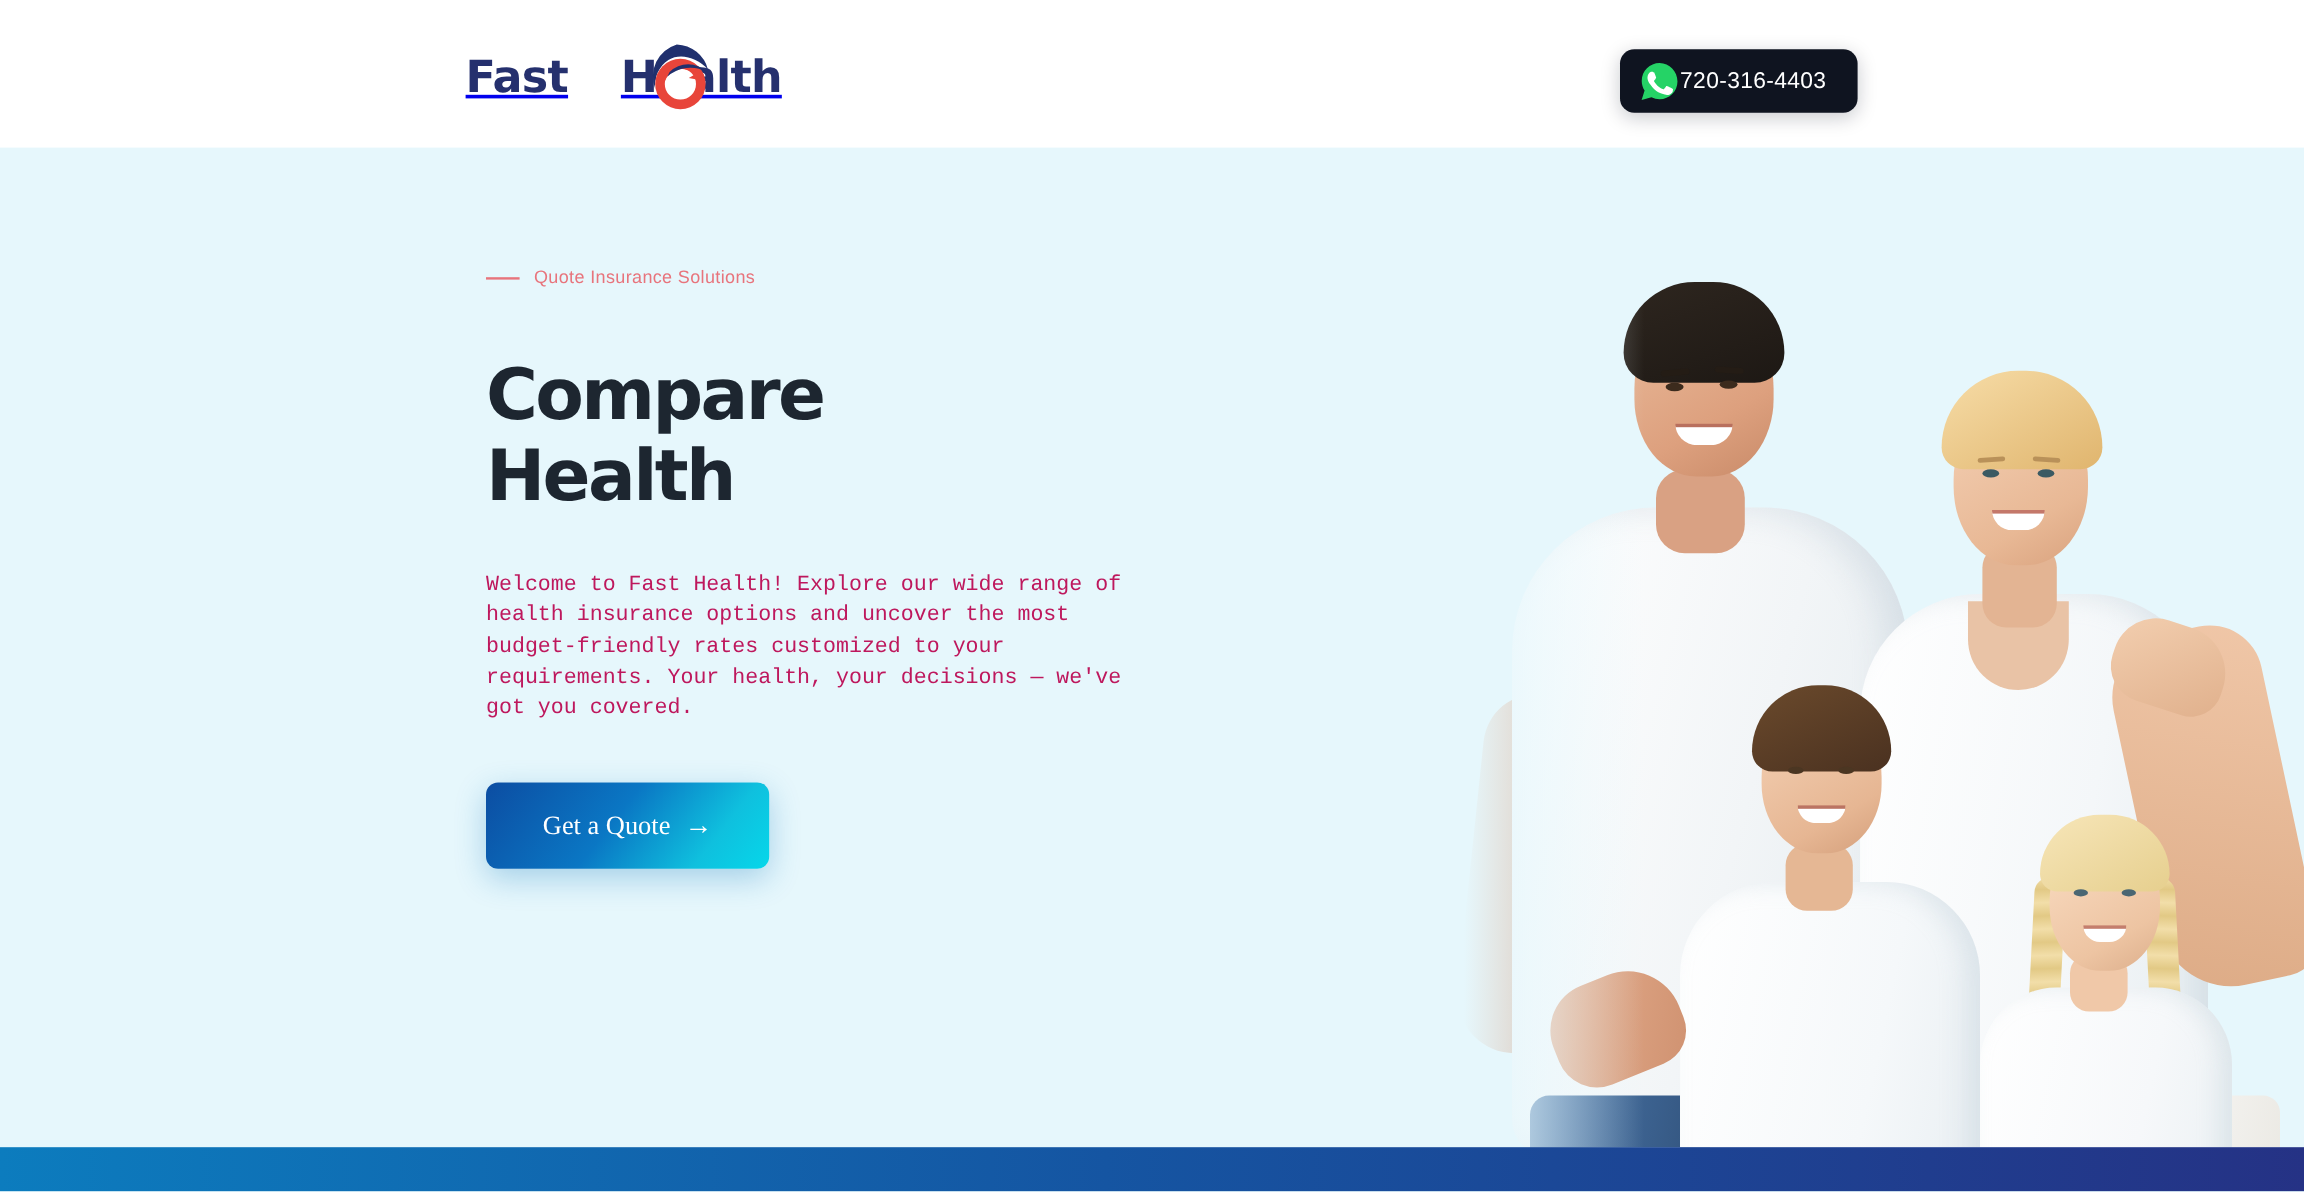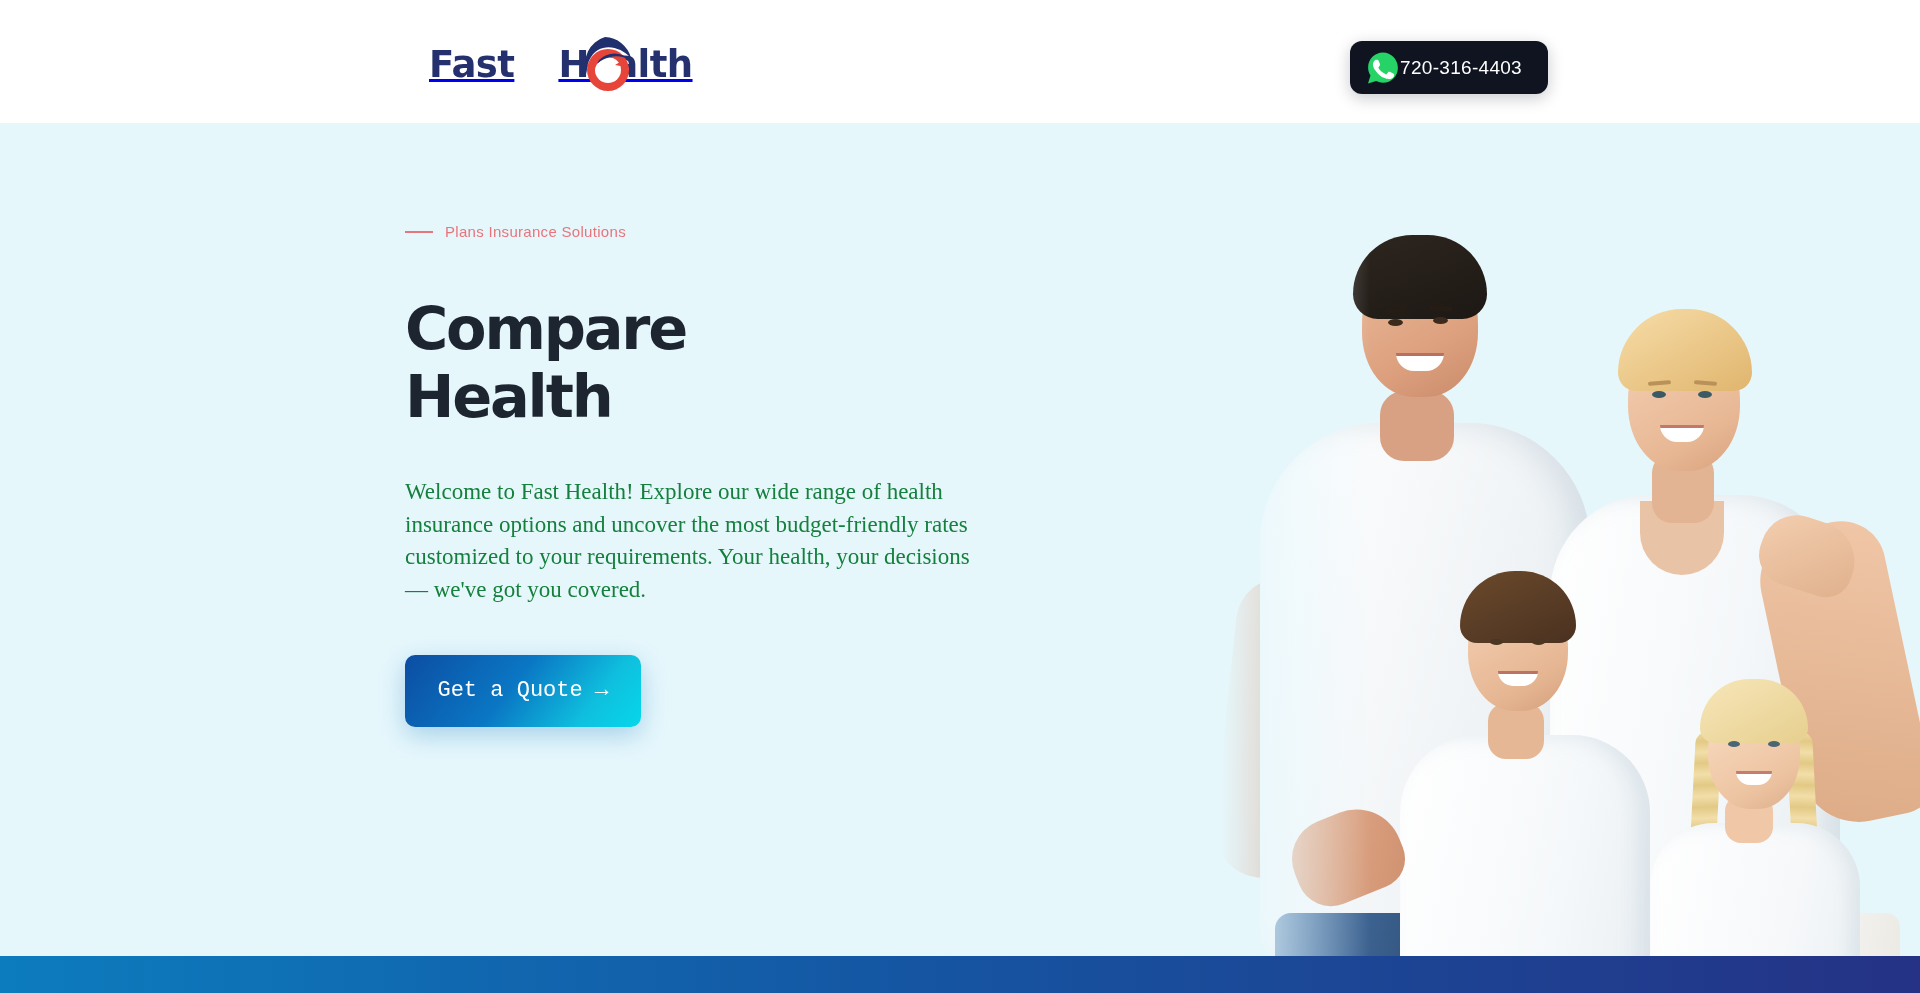--- a/index.html
+++ b/index.html
@@ -14,21 +14,21 @@
 
   
   .header {
     position:absolute; top:0; left:0; width:1920px; height:123px;
     background:#ffffff; z-index:30;
   }
   .header-inner {
     position:relative; width:100%; height:100%;
   }
   .logo {
-    position:absolute; left:429px; top:38px;
+    position:absolute; left:388px; top:38px;
     display:flex; align-items:center; height:52px;justify-content:center;
   }
   .logo-text-wrap { position:relative; display:flex; align-items:baseline; }
   .logo-word {
     font-family:"DejaVu Sans", sans-serif;
     font-weight:bold;
     font-size:37px;
     letter-spacing:-0.6px;
     color:#25306e;
     line-height:1;
@@ -71,32 +71,32 @@
     font-family:"DejaVu Sans", sans-serif;
     font-weight:bold;
     font-size:59px;
     line-height:1.16;
     letter-spacing:-2.2px;
     color:#1d2630;
     margin-bottom:44px;
   }
   .headline .hl-line { display:block; }
   .body-text {
-    font-size:23px; line-height:1.42; color:#15803d;
+    font-size:18px; line-height:1.42; color:#be185d;
     width:570px; margin-bottom:48px;
-    font-family:Liberation Serif, serif;
+    font-family:Liberation Mono, monospace;
   }
   .cta {
     display:inline-flex; align-items:center; justify-content:center;
     gap:12px;
     width:236px; height:72px;
     border:none; border-radius:10px;
     background:linear-gradient(128deg,#0c4da2 0%, #0a77c4 45%, #0fc0de 78%, #06d7ea 100%);
     color:#ffffff; font-size:22px; cursor:pointer;
-    font-family:Liberation Mono, monospace;
+    font-family:Liberation Serif, serif;
     box-shadow:0 8px 26px rgba(12,120,190,0.30);
   }
   .cta-arrow { font-size:23px; line-height:1; }
 
   
   .hero-photo {
     position:absolute; right:0; top:0; width:700px; height:833px;
     overflow:hidden;
   }
   .photo-canvas { position:absolute; inset:0; background:#e6f7fc; }
@@ -345,21 +345,21 @@
         <div class="fig girl-smile"></div>
 
         <div class="photo-fade-left"></div>
       </div>
     </div>
 
     <div class="hero-copy">
 
       <div class="eyebrow">
         <span class="eyebrow-dash"></span>
-        <span class="eyebrow-text">Plans Insurance Solutions</span>
+        <span class="eyebrow-text">Quote Insurance Solutions</span>
       </div>
 
       <h1 class="headline">
         <span class="hl-line">Compare</span>
         <span class="hl-line">Health</span>
       </h1>
 
       <p class="body-text">Welcome to Fast Health! Explore our wide range of health insurance options and uncover the most budget-friendly rates customized to your requirements. Your health, your decisions — we've got you covered.</p>
 
       <button class="cta">

